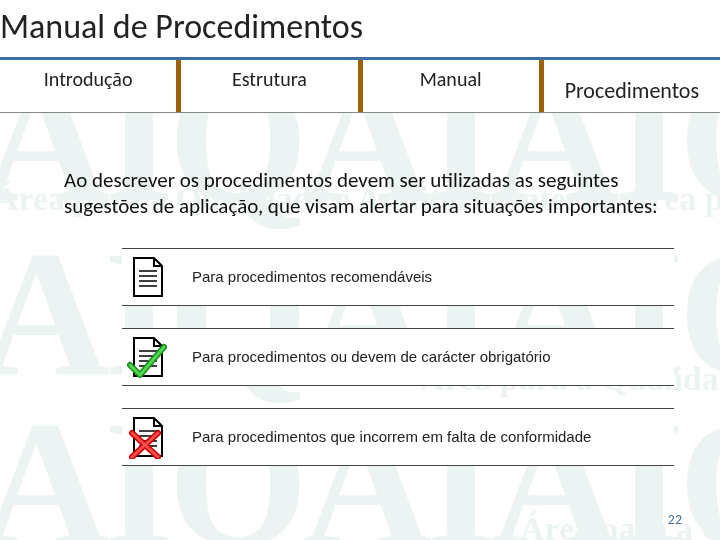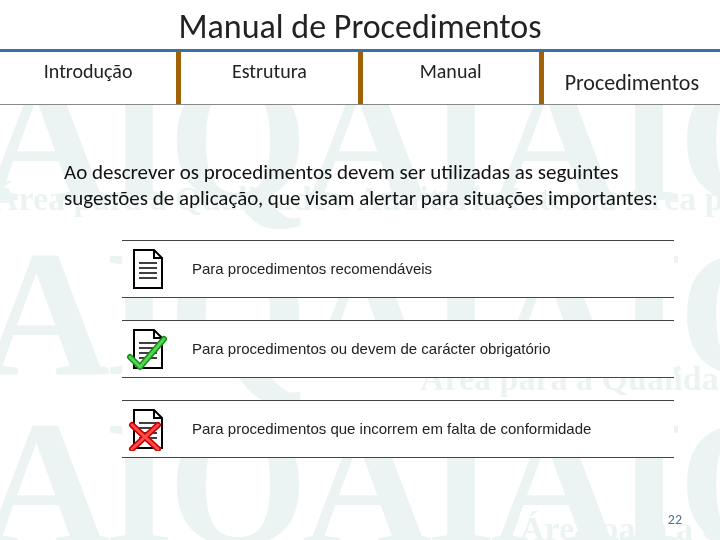--- a/index.html
+++ b/index.html
@@ -1,20 +1,20 @@
 <!DOCTYPE html>
 <html><head>
 <meta charset="utf-8">
 <style>
   *{box-sizing:border-box;margin:0;padding:0}
   body{width:720px;height:540px;font-family:Calibri,Arial,sans-serif;background:#fff;position:relative;overflow:hidden}
   .bg{position:absolute;inset:0;z-index:0;opacity:.08;color:#0f766e;font-weight:900;font-family:Liberation Serif, serif;pointer-events:none}
   .bg .big{position:absolute;font-size:180px;letter-spacing:-6px;white-space:nowrap}
   .bg .mid{position:absolute;font-size:34px;font-weight:900;white-space:nowrap}
-  .title-wrap{position:relative;z-index:1;padding:6px 0 2px;text-align:center;border-bottom:3px solid;border-image:linear-gradient(#7da0c8,#3a6ea5) 1}
+  .title-wrap{position:relative;z-index:1;padding:6px 0 10px;border-bottom:3px solid;border-image:linear-gradient(#7da0c8,#3a6ea5) 1}
   .title{font-size:34px;color:#222}
   .tabs{position:relative;z-index:1;display:flex;border-bottom:1px solid #888}
   .tab{flex:1;padding:7px 4px 8px;text-align:center;font-size:20px;color:#222;border-right:5px solid #a16207;background:#fff}
   .tab:last-child{border-right:none}
   .tab.active{font-size:22px;font-weight:400;padding-top:17px}
   .content{position:relative;z-index:1;padding:54px 46px 8px 64px}
   .intro{font-size:21px;line-height:1.25;color:#111}
   .items{margin:28px 0 0 58px}
   .item{display:flex;align-items:center;gap:22px;border:1px solid #444;border-left:none;border-right:none;padding:6px 10px 6px 4px;margin-bottom:22px;background:#fff;height:58px}
   .item:last-child{margin-bottom:16px}

